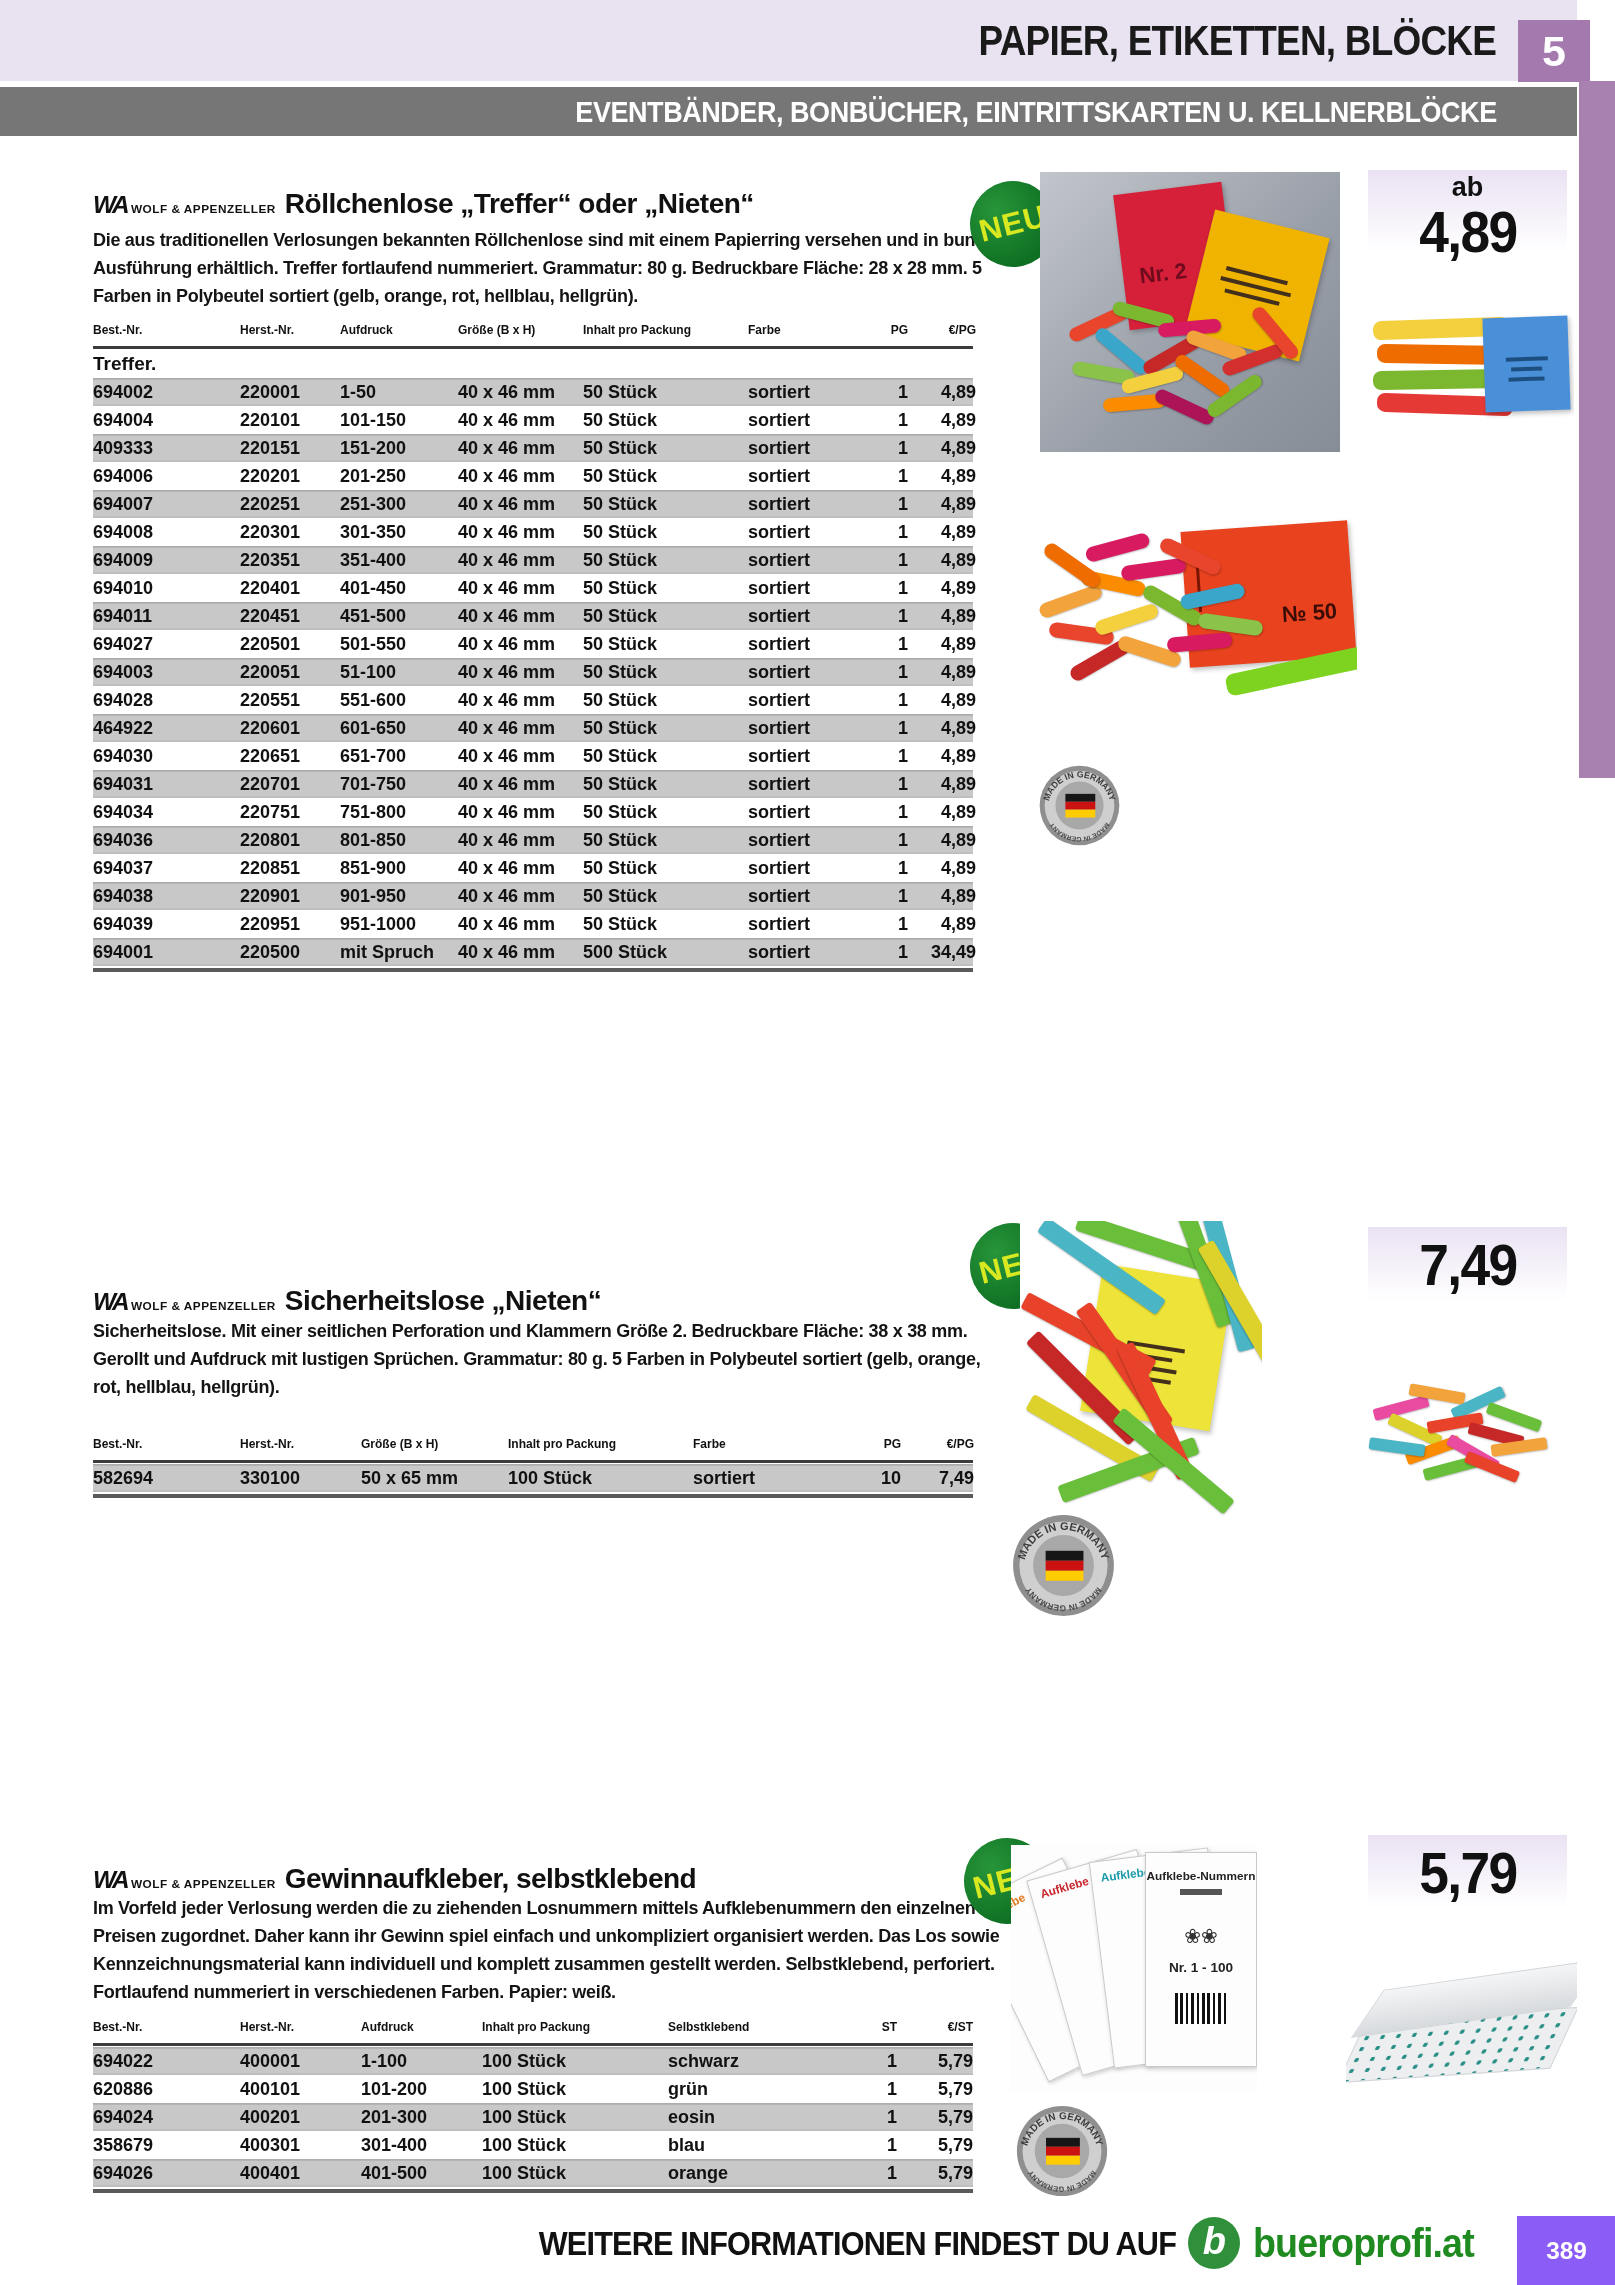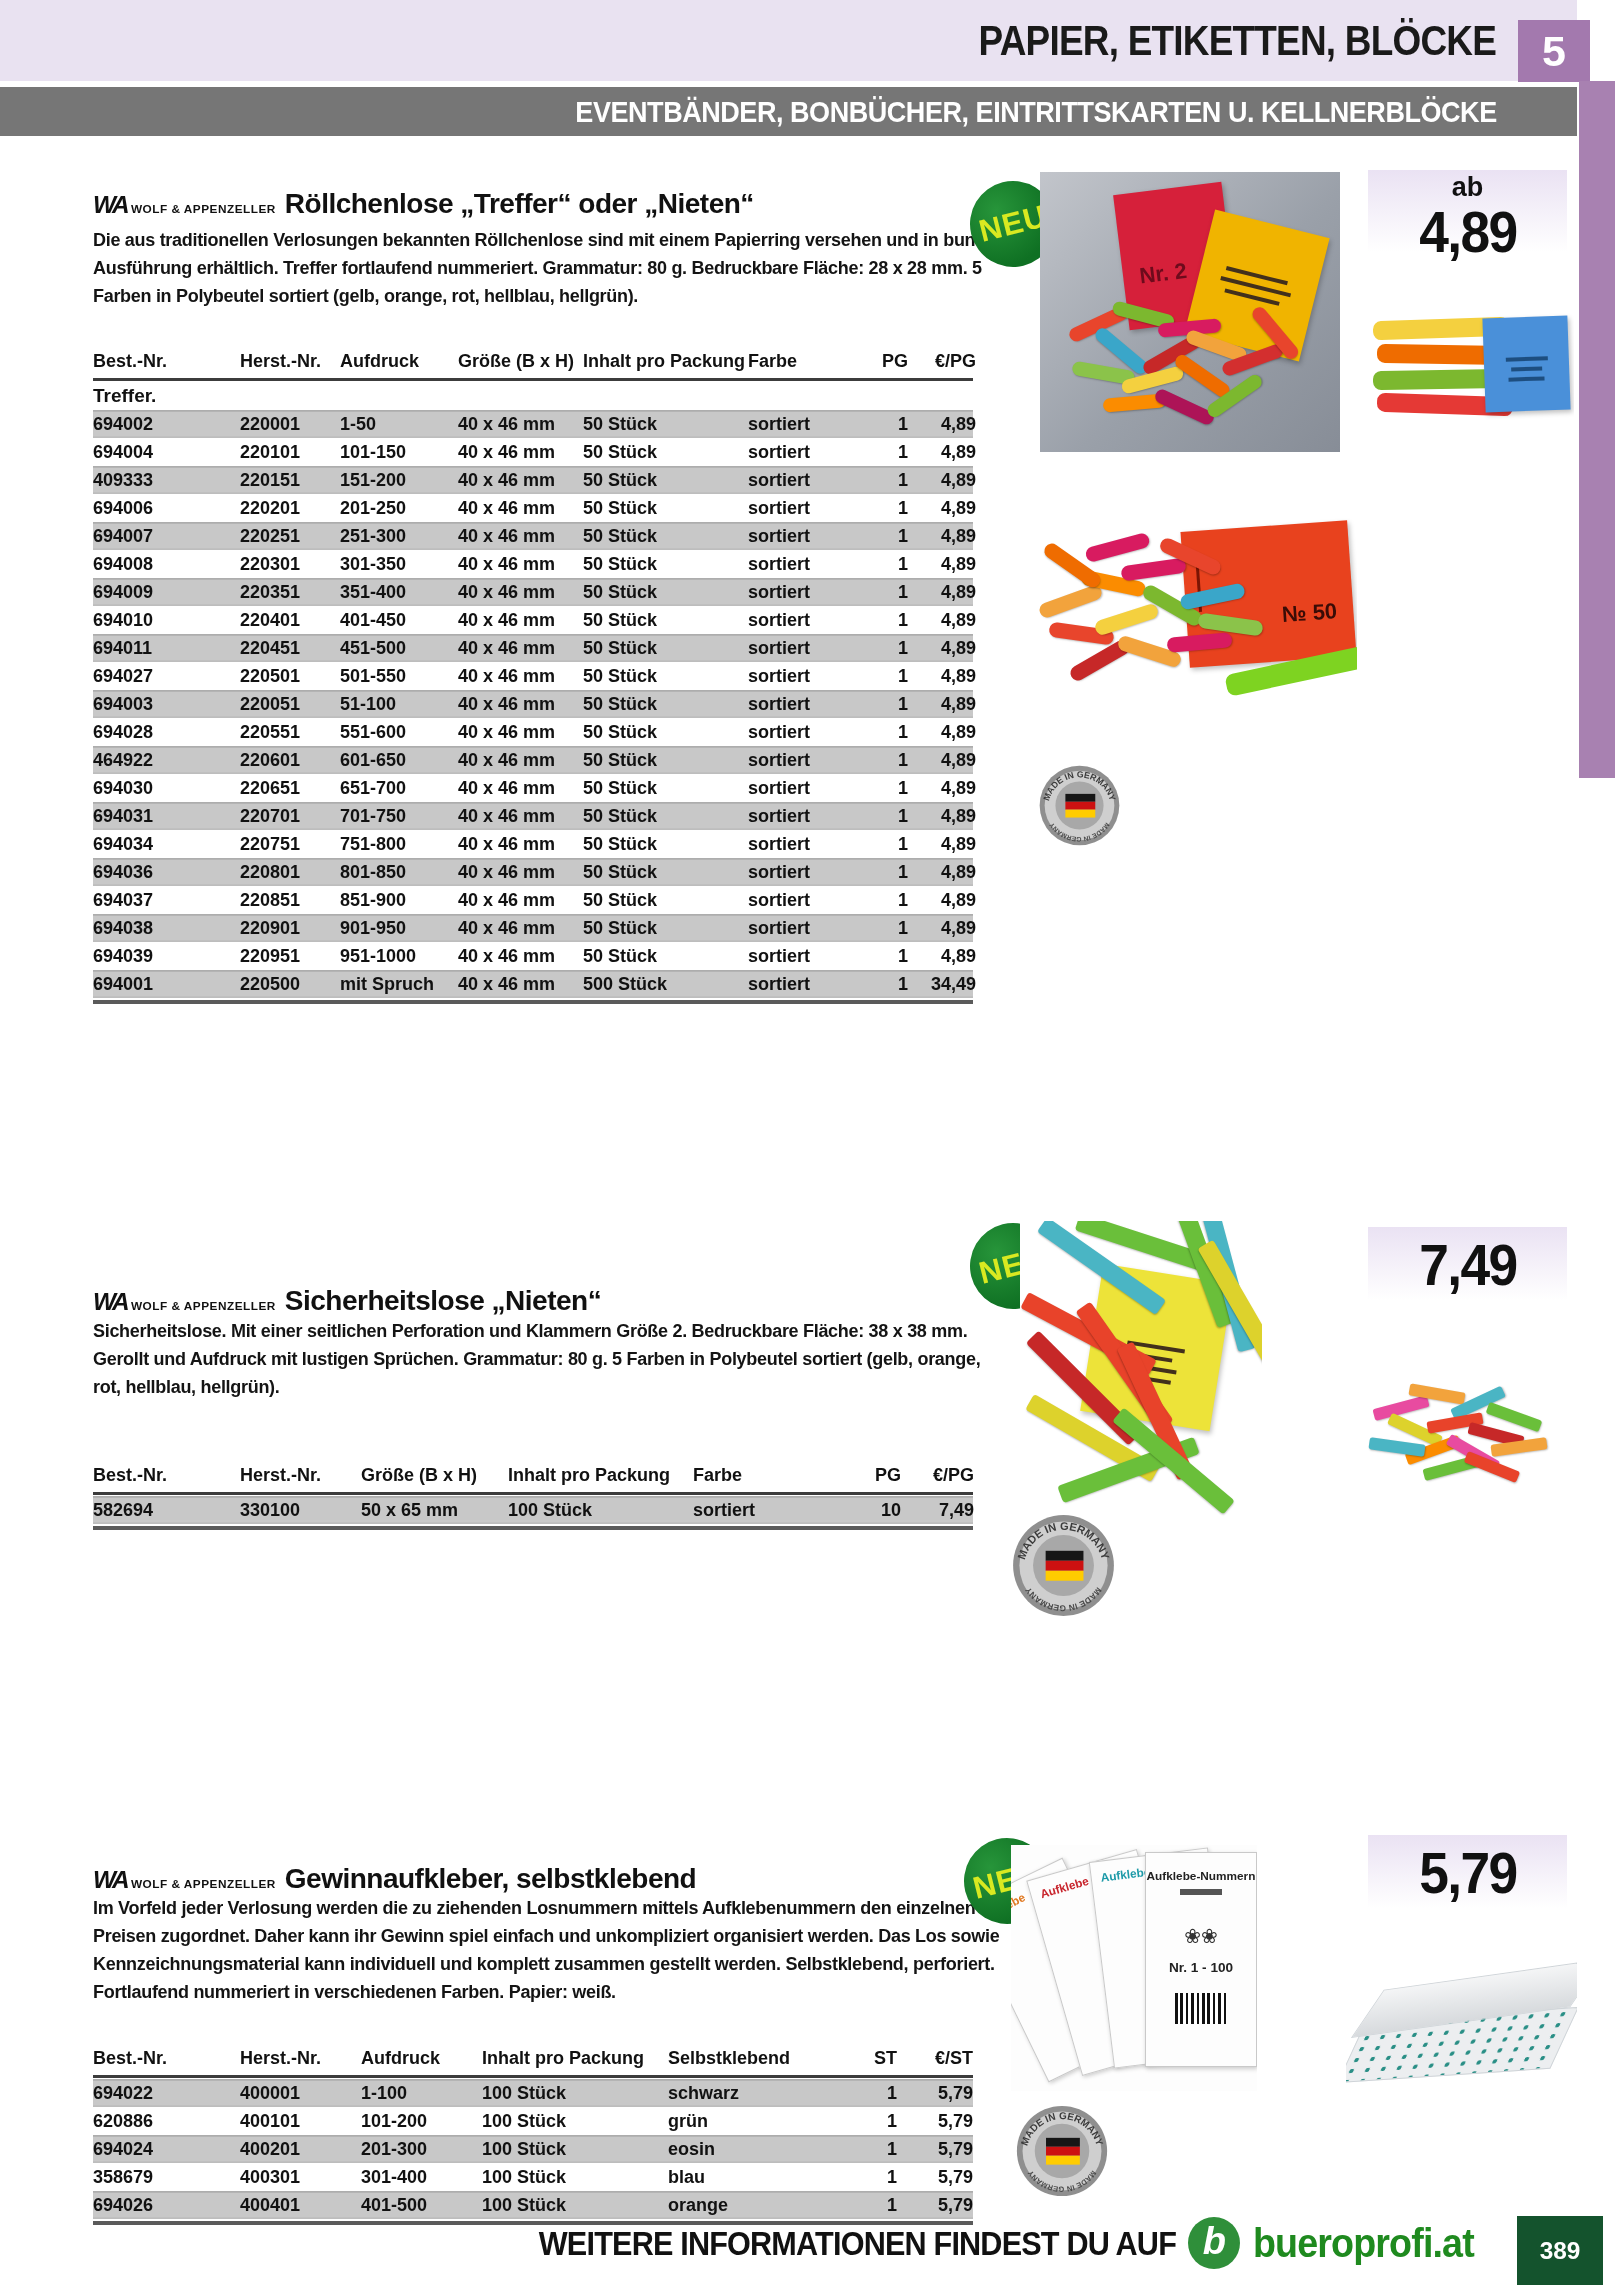--- a/index.html
+++ b/index.html
@@ -27,21 +27,21 @@
   .sec-title{font-size:28px;font-weight:bold;letter-spacing:-0.5px;white-space:nowrap;}
   .desc{width:914px;font-size:18px;line-height:28px;font-weight:bold;letter-spacing:-0.3px;color:#141414;}
 
   
   .ptable{width:880px;}
   .trow{display:grid;align-items:center;height:28px;font-size:18px;font-weight:bold;}
   .trow.g{background:#c8c8c8;box-shadow:inset 0 1.8px 0 #adadad, inset 0 -1.8px 0 #bdbdbd;}
   .trow.w{background:#fff;}
   .trow > div{padding:0;white-space:nowrap;}
   .trow > div:nth-last-child(1),.trow > div:nth-last-child(2){text-align:right;}
-  .thead{height:33px;font-size:18px;margin-top:32px;}
+  .thead{height:33px;font-size:12px;}
   .trule{height:2.7px;background:#3c3c3c;margin-bottom:1.8px;}
   .tlabel{height:28px;display:flex;align-items:center;font-size:19px;font-weight:bold;}
   .tbottom{height:3.6px;background:#5a5a5a;margin-top:1.8px;}
   .t1 .trow{grid-template-columns:147px 100px 118px 125px 165px 109px 51px 68px;}
   .t2 .trow{grid-template-columns:147px 121px 147px 185px 136px 72px 73px;}
   .t3 .trow{grid-template-columns:147px 121px 121px 186px 152px 77px 76px;}
 
   
   .neu{width:86px;height:86px;border-radius:50%;background:radial-gradient(circle at 35% 30%,#27953a,#0f7023 70%);
       display:flex;align-items:center;justify-content:center;transform:rotate(-14deg);}
@@ -65,21 +65,21 @@
   .barcode{position:absolute;background:repeating-linear-gradient(90deg,#111 0 2.7px,#fff 2.7px 5.4px);}
   .dots{background-color:#eceef0;background-image:radial-gradient(circle,#2a8f86 2px,rgba(0,0,0,0) 2.5px);
       background-size:15.4px 11px;border:0.9px solid #cfd4d8;}
 
   
   .footer{right:128px;top:2213px;height:60px;display:flex;align-items:center;gap:12.7px;}
   .footer-text{font-size:34px;font-weight:bold;letter-spacing:-0.9px;transform:scaleX(.9);transform-origin:right center;}
   .blogo{width:52px;height:52px;border-radius:50%;background:#2f8f3a;color:#fff;display:flex;align-items:center;
       justify-content:center;font-size:38px;font-weight:bold;font-style:italic;padding-bottom:3.6px;box-sizing:border-box;}
   .burl{font-size:40px;font-weight:bold;color:#1f8a1f;letter-spacing:-0.9px;transform:scaleX(.94);transform-origin:left center;}
-  .pagebox{left:1517px;top:2216px;width:86px;height:69px;background:#14532d;color:#fff;display:flex;
+  .pagebox{left:1517px;top:2216px;width:99px;height:69px;background:#8b5cf6;color:#fff;display:flex;
       align-items:center;justify-content:center;font-size:24.4px;font-weight:bold;text-align:center;}
 </style>
 </head>
 <body>
 
 <div class="page">
 
   <div class="abs band"></div>
   <div class="abs band-title">
     <span>PAPIER, ETIKETTEN, BLÖCKE</span>

